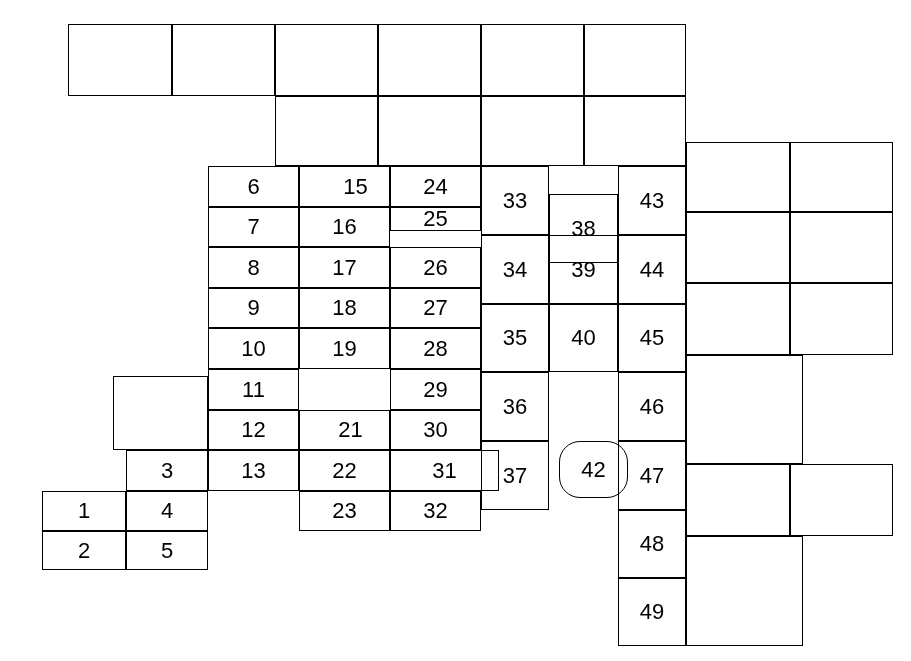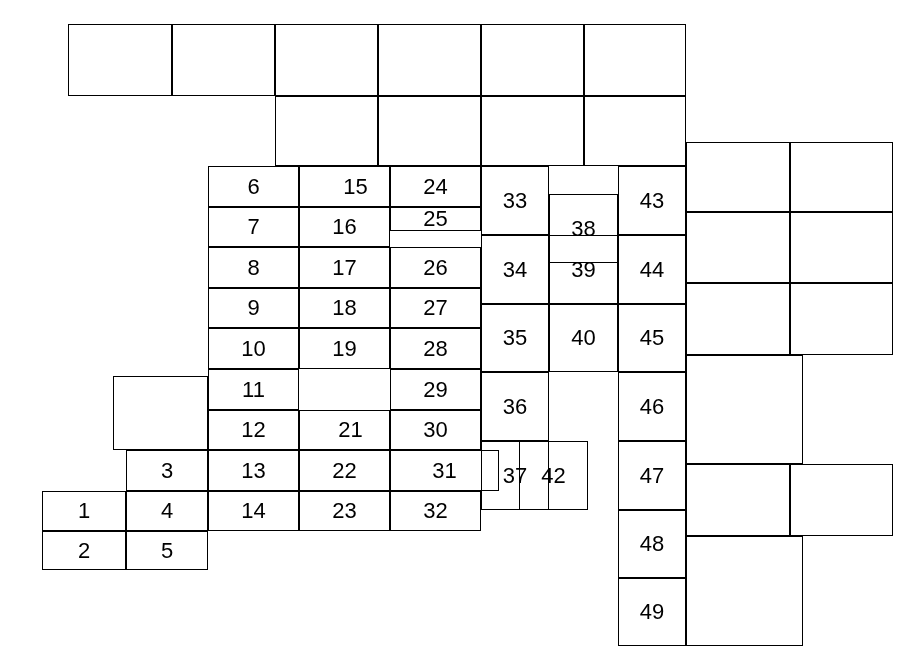--- a/index.html
+++ b/index.html
@@ -39,21 +39,20 @@
     <div class="cell" style="left: 481px; top: 96px; width: 103px; height: 70px; border-color: rgb(0, 0, 0); color: rgb(0, 0, 0);"></div>
     <div class="cell" style="left: 584px; top: 96px; width: 102px; height: 70px; border-color: rgb(0, 0, 0); color: rgb(0, 0, 0);"></div>
     <div class="cell" style="left: 208px; top: 166px; width: 91px; height: 41px; border-color: rgb(0, 0, 0); color: rgb(0, 0, 0);">6</div>
     <div class="cell" style="left: 208px; top: 207px; width: 91px; height: 40px; border-color: rgb(0, 0, 0); color: rgb(0, 0, 0);">7</div>
     <div class="cell" style="left: 208px; top: 247px; width: 91px; height: 41px; border-color: rgb(0, 0, 0); color: rgb(0, 0, 0);">8</div>
     <div class="cell" style="left: 208px; top: 288px; width: 91px; height: 40px; border-color: rgb(0, 0, 0); color: rgb(0, 0, 0);">9</div>
     <div class="cell" style="left: 208px; top: 328px; width: 91px; height: 41px; border-color: rgb(0, 0, 0); color: rgb(0, 0, 0);">10</div>
     <div class="cell" style="left: 208px; top: 369px; width: 91px; height: 41px; border-color: rgb(0, 0, 0); color: rgb(0, 0, 0);">11</div>
     <div class="cell" style="left: 208px; top: 410px; width: 91px; height: 40px; border-color: rgb(0, 0, 0); color: rgb(0, 0, 0);">12</div>
     <div class="cell" style="left: 208px; top: 450px; width: 91px; height: 41px; border-color: rgb(0, 0, 0); color: rgb(0, 0, 0);">13</div>
-    <div class="cell" style="left: 208px; top: 491px; width: 91px; height: 40px; border-color: rgb(0, 0, 0); color: rgb(0, 0, 0);">14</div>
     <div class="cell" style="left: 299px; top: 166px; width: 91px; height: 41px; border-color: rgb(0, 0, 0); color: rgb(0, 0, 0); padding-left: 22px;">15</div>
     <div class="cell" style="left: 299px; top: 207px; width: 91px; height: 40px; border-color: rgb(0, 0, 0); color: rgb(0, 0, 0);">16</div>
     <div class="cell" style="left: 299px; top: 247px; width: 91px; height: 41px; border-color: rgb(0, 0, 0); color: rgb(0, 0, 0);">17</div>
     <div class="cell" style="left: 299px; top: 288px; width: 91px; height: 40px; border-color: rgb(0, 0, 0); color: rgb(0, 0, 0);">18</div>
     <div class="cell" style="left: 299px; top: 328px; width: 91px; height: 41px; border-color: rgb(0, 0, 0); color: rgb(0, 0, 0);">19</div>
     <div class="cell" style="left: 299px; top: 410px; width: 91px; height: 40px; border-color: rgb(0, 0, 0); color: rgb(0, 0, 0); padding-left: 12px;">21</div>
     <div class="cell" style="left: 299px; top: 450px; width: 91px; height: 41px; border-color: rgb(0, 0, 0); color: rgb(0, 0, 0);">22</div>
     <div class="cell" style="left: 299px; top: 491px; width: 91px; height: 40px; border-color: rgb(0, 0, 0); color: rgb(0, 0, 0);">23</div>
     <div class="cell" style="left: 390px; top: 166px; width: 91px; height: 41px; border-color: rgb(0, 0, 0); color: rgb(0, 0, 0);">24</div>
     <div class="cell" style="left: 390px; top: 207px; width: 91px; height: 24px; border-color: rgb(0, 0, 0); color: rgb(0, 0, 0);">25</div>
@@ -65,21 +64,21 @@
     <div class="cell" style="left: 390px; top: 450px; width: 109px; height: 41px; border-color: rgb(0, 0, 0); color: rgb(0, 0, 0);">31</div>
     <div class="cell" style="left: 390px; top: 491px; width: 91px; height: 40px; border-color: rgb(0, 0, 0); color: rgb(0, 0, 0);">32</div>
     <div class="cell" style="left: 481px; top: 166px; width: 68px; height: 69px; border-color: rgb(0, 0, 0); color: rgb(0, 0, 0);">33</div>
     <div class="cell" style="left: 481px; top: 235px; width: 68px; height: 69px; border-color: rgb(0, 0, 0); color: rgb(0, 0, 0);">34</div>
     <div class="cell" style="left: 481px; top: 304px; width: 68px; height: 68px; border-color: rgb(0, 0, 0); color: rgb(0, 0, 0);">35</div>
     <div class="cell" style="left: 481px; top: 372px; width: 68px; height: 69px; border-color: rgb(0, 0, 0); color: rgb(0, 0, 0);">36</div>
     <div class="cell" style="left: 481px; top: 441px; width: 68px; height: 69px; border-color: rgb(0, 0, 0); color: rgb(0, 0, 0);">37</div>
     <div class="cell" style="left: 549px; top: 166px; width: 69px; height: 69px; border-color: rgb(0, 0, 0); color: rgb(0, 0, 0); margin-top: 28px;">38</div>
     <div class="cell" style="left: 549px; top: 235px; width: 69px; height: 69px; border-color: rgb(0, 0, 0); color: rgb(0, 0, 0);">39</div>
     <div class="cell" style="left: 549px; top: 304px; width: 69px; height: 68px; border-color: rgb(0, 0, 0); color: rgb(0, 0, 0);">40</div>
-    <div class="cell" style="left: 519px; top: 441px; width: 69px; height: 69px; border-color: rgb(0, 0, 0); color: rgb(0, 0, 0);">42</div>
+    <div class="cell" style="left: 559px; top: 441px; width: 69px; height: 57px; border-color: rgb(0, 0, 0); color: rgb(0, 0, 0); border-radius: 21px;">42</div>
     <div class="cell" style="left: 618px; top: 166px; width: 68px; height: 69px; border-color: rgb(0, 0, 0); color: rgb(0, 0, 0);">43</div>
     <div class="cell" style="left: 618px; top: 235px; width: 68px; height: 69px; border-color: rgb(0, 0, 0); color: rgb(0, 0, 0);">44</div>
     <div class="cell" style="left: 618px; top: 304px; width: 68px; height: 68px; border-color: rgb(0, 0, 0); color: rgb(0, 0, 0);">45</div>
     <div class="cell" style="left: 618px; top: 372px; width: 68px; height: 69px; border-color: rgb(0, 0, 0); color: rgb(0, 0, 0);">46</div>
     <div class="cell" style="left: 618px; top: 441px; width: 68px; height: 69px; border-color: rgb(0, 0, 0); color: rgb(0, 0, 0);">47</div>
     <div class="cell" style="left: 618px; top: 510px; width: 68px; height: 68px; border-color: rgb(0, 0, 0); color: rgb(0, 0, 0);">48</div>
     <div class="cell" style="left: 618px; top: 578px; width: 68px; height: 68px; border-color: rgb(0, 0, 0); color: rgb(0, 0, 0);">49</div>
     <div class="cell" style="left: 113px; top: 376px; width: 95px; height: 74px; border-color: rgb(0, 0, 0); color: rgb(0, 0, 0);"></div>
     <div class="cell" style="left: 126px; top: 450px; width: 82px; height: 41px; border-color: rgb(0, 0, 0); color: rgb(0, 0, 0);">3</div>
     <div class="cell" style="left: 42px; top: 491px; width: 84px; height: 40px; border-color: rgb(0, 0, 0); color: rgb(0, 0, 0);">1</div>

